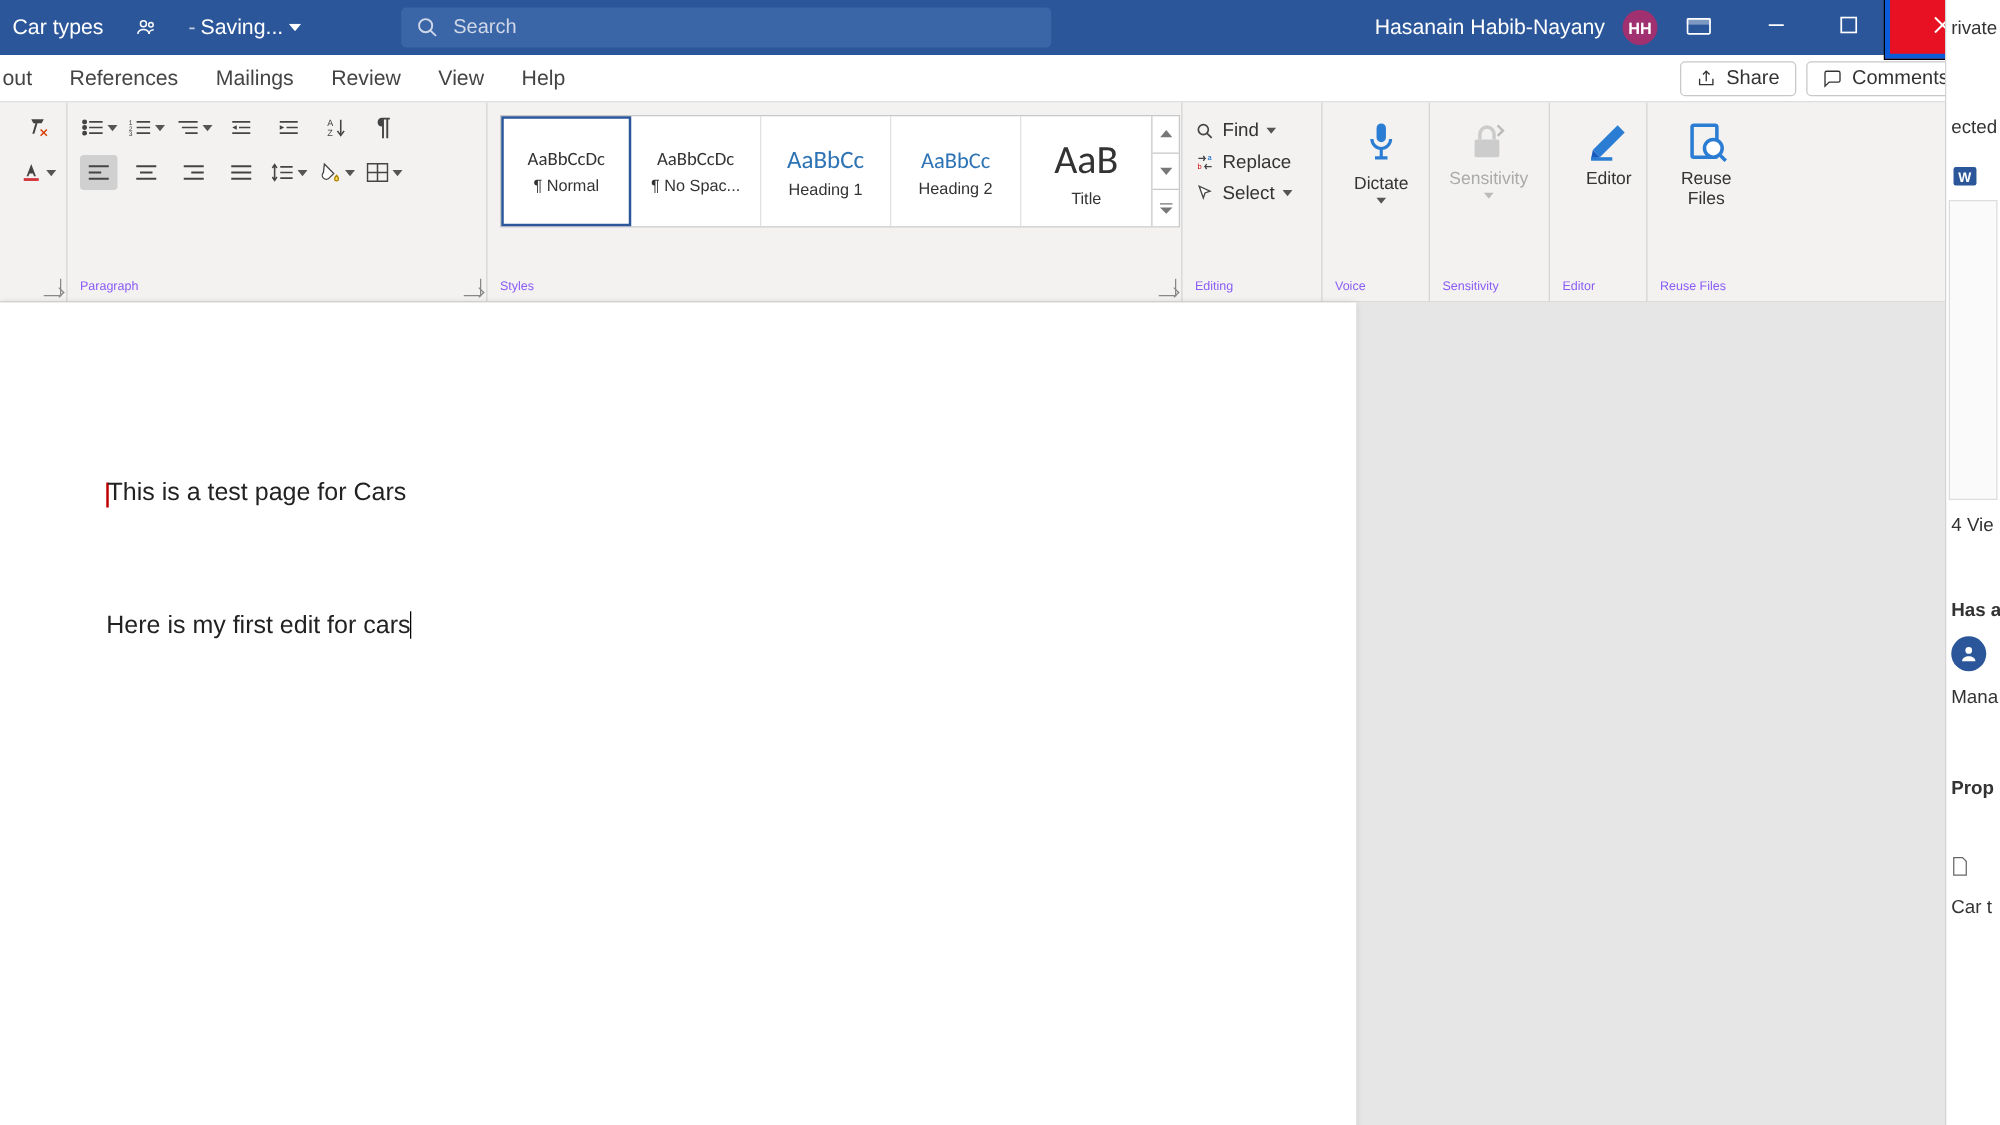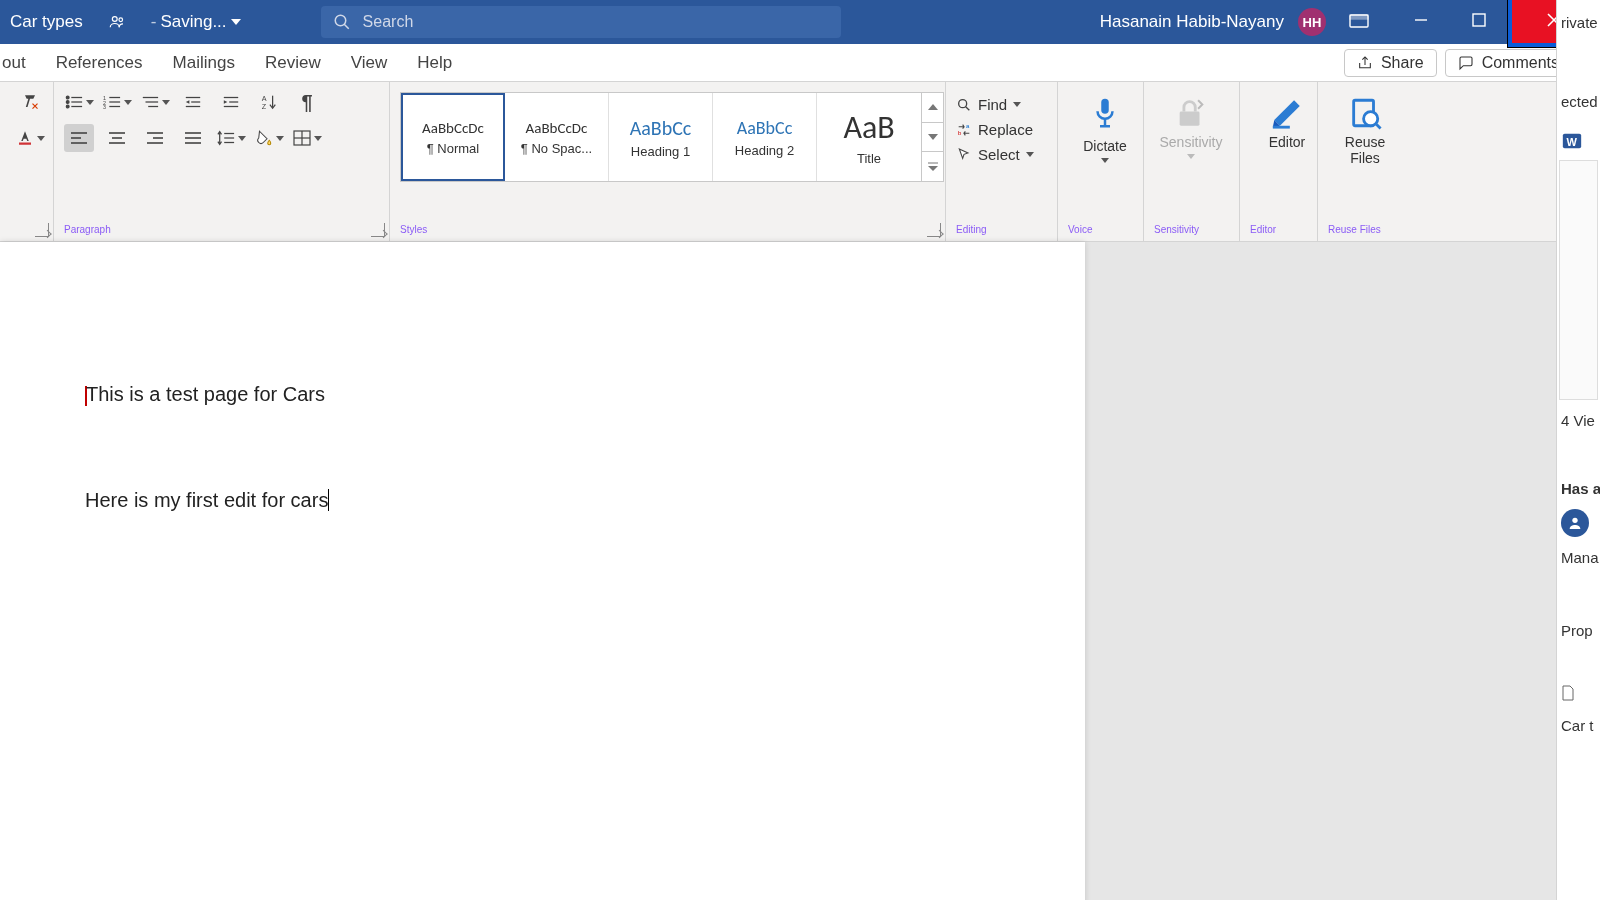--- a/index.html
+++ b/index.html
@@ -468,20 +468,20 @@
   <div style="height:240px;border:1px solid #ddd;margin:4px 2px;background:#fafafa"></div>
   <div class="frag">4 Vie</div>
   <div class="frag" style="margin-top:35px;font-weight:600">Has a</div>
   <div class="blue-avatar">
       <svg width="16" height="16" viewBox="0 0 24 24" fill="#fff">
         <circle cx="12" cy="8" r="4"></circle>
         <path d="M4 21c0-4 4-6 8-6s8 2 8 6z"></path>
       </svg>
     </div>
   <div class="frag">Mana</div>
-  <div class="frag" style="margin-top:40px;font-weight:400">Prop</div>
+  <div class="frag" style="margin-top:40px;font-weight:700">Prop</div>
   <div class="frag" style="display:flex;gap:4px;margin-top:30px">
       <svg width="14" height="16" viewBox="0 0 14 16" fill="none" stroke="#666">
         <path d="M2 1h7l3 3v11H2z"></path>
       </svg>
     </div>
   <div class="frag">Car t</div>
 </div>
 
 </body></html>

